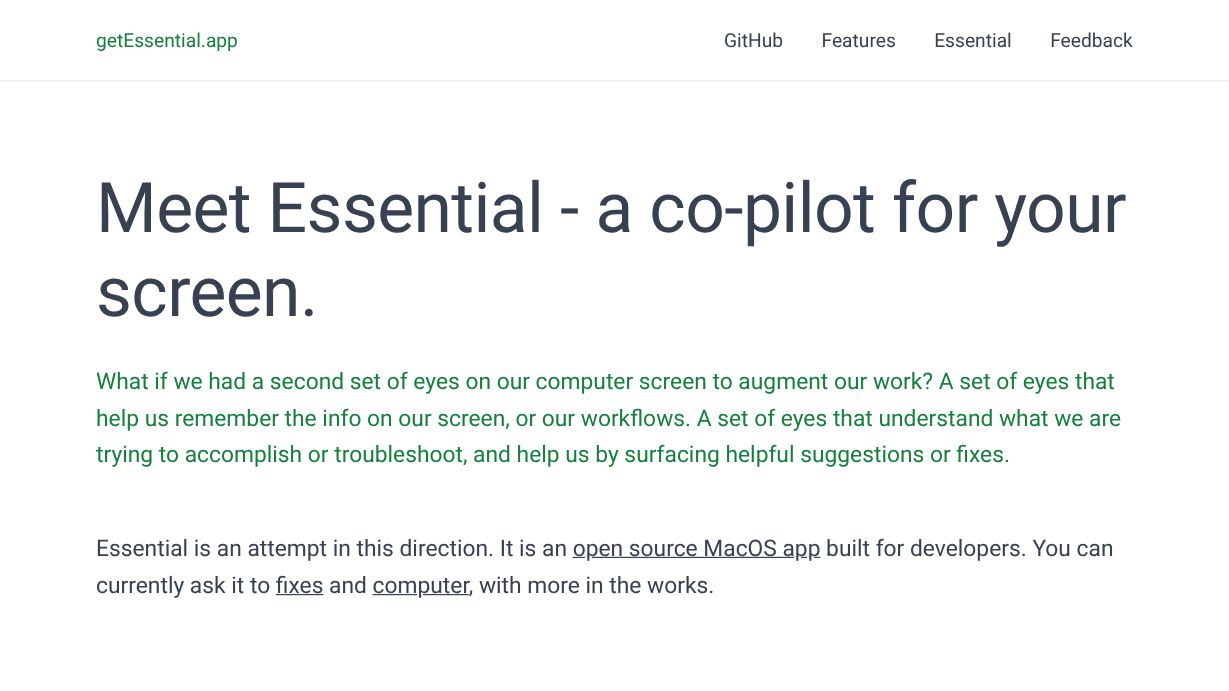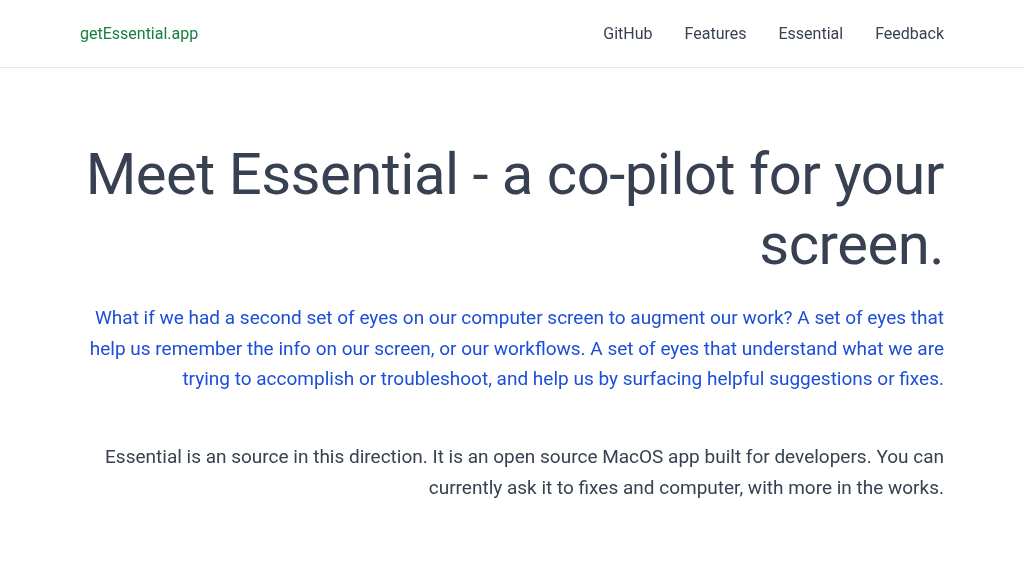--- a/index.html
+++ b/index.html
@@ -31,60 +31,60 @@
       gap: 32px;
     }
     .nav-link {
       color: #374151;
       font-size: 16px;
       text-decoration: none;
       cursor: pointer;
     }
     .main {
       padding: 72px 80px 0 80px;
-      text-align: right;
     }
     .hero-title {
       font-size: 58px;
       font-weight: 400;
       color: #374151;
       line-height: 1.2;
       margin-bottom: 24px;
       letter-spacing: -0.5px;
     }
     .hero-subtitle {
       font-size: 19px;
-      color: #1d4ed8;
+      color: #15803d;
       line-height: 1.6;
       margin-bottom: 48px;
       max-width: 870px;
     }
     .body-text {
       font-size: 19px;
       color: #374151;
       line-height: 1.6;
       max-width: 870px;
     }
     .body-text a {
       color: #374151;
+      text-decoration: underline;
       cursor: pointer;
     }
   </style>
 </head>
 <body>
 
 <header class="header">
   <div class="logo">getEssential.app</div>
   <nav class="nav">
     <a class="nav-link">GitHub</a>
     <a class="nav-link">Features</a>
     <a class="nav-link">Essential</a>
     <a class="nav-link">Feedback</a>
   </nav>
 </header>
 
 <main class="main">
   <h1 class="hero-title">Meet Essential - a co-pilot for your screen.</h1>
   <p class="hero-subtitle">What if we had a second set of eyes on our computer screen to augment our work? A set of eyes that help us remember the info on our screen, or our workflows. A set of eyes that understand what we are trying to accomplish or troubleshoot, and help us by surfacing helpful suggestions or fixes.</p>
   <p class="body-text">
-    <span>Essential is an source in this direction. It is an </span><a>open source MacOS app</a><span> built for developers. You can currently ask it to </span><a>fixes</a><span> and </span><a>computer</a><span>, with more in the works.</span>
+    <span>Essential is an attempt in this direction. It is an </span><a>open source MacOS app</a><span> built for developers. You can currently ask it to </span><a>fixes</a><span> and </span><a>computer</a><span>, with more in the works.</span>
   </p>
 </main>
 
 </body></html>

